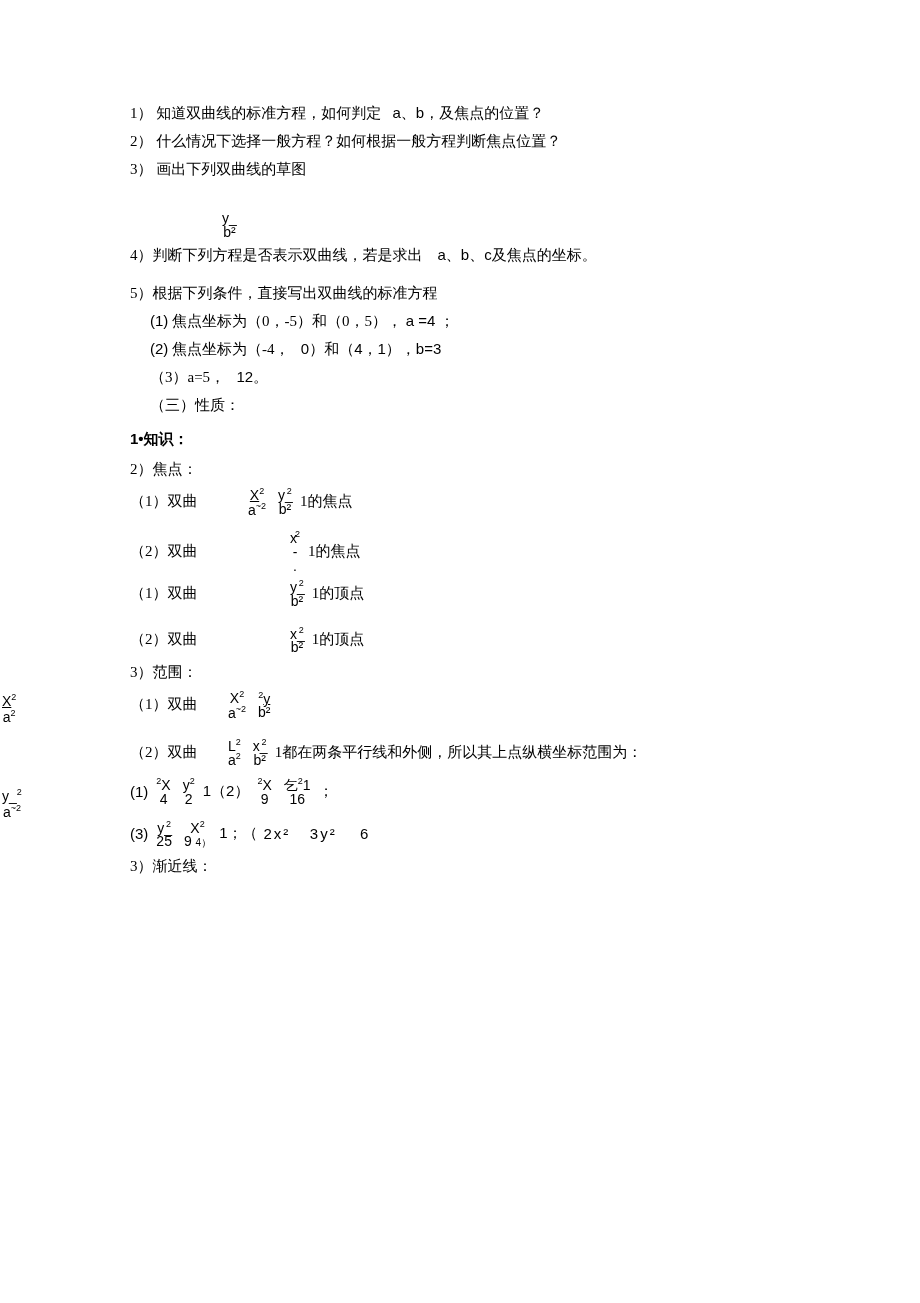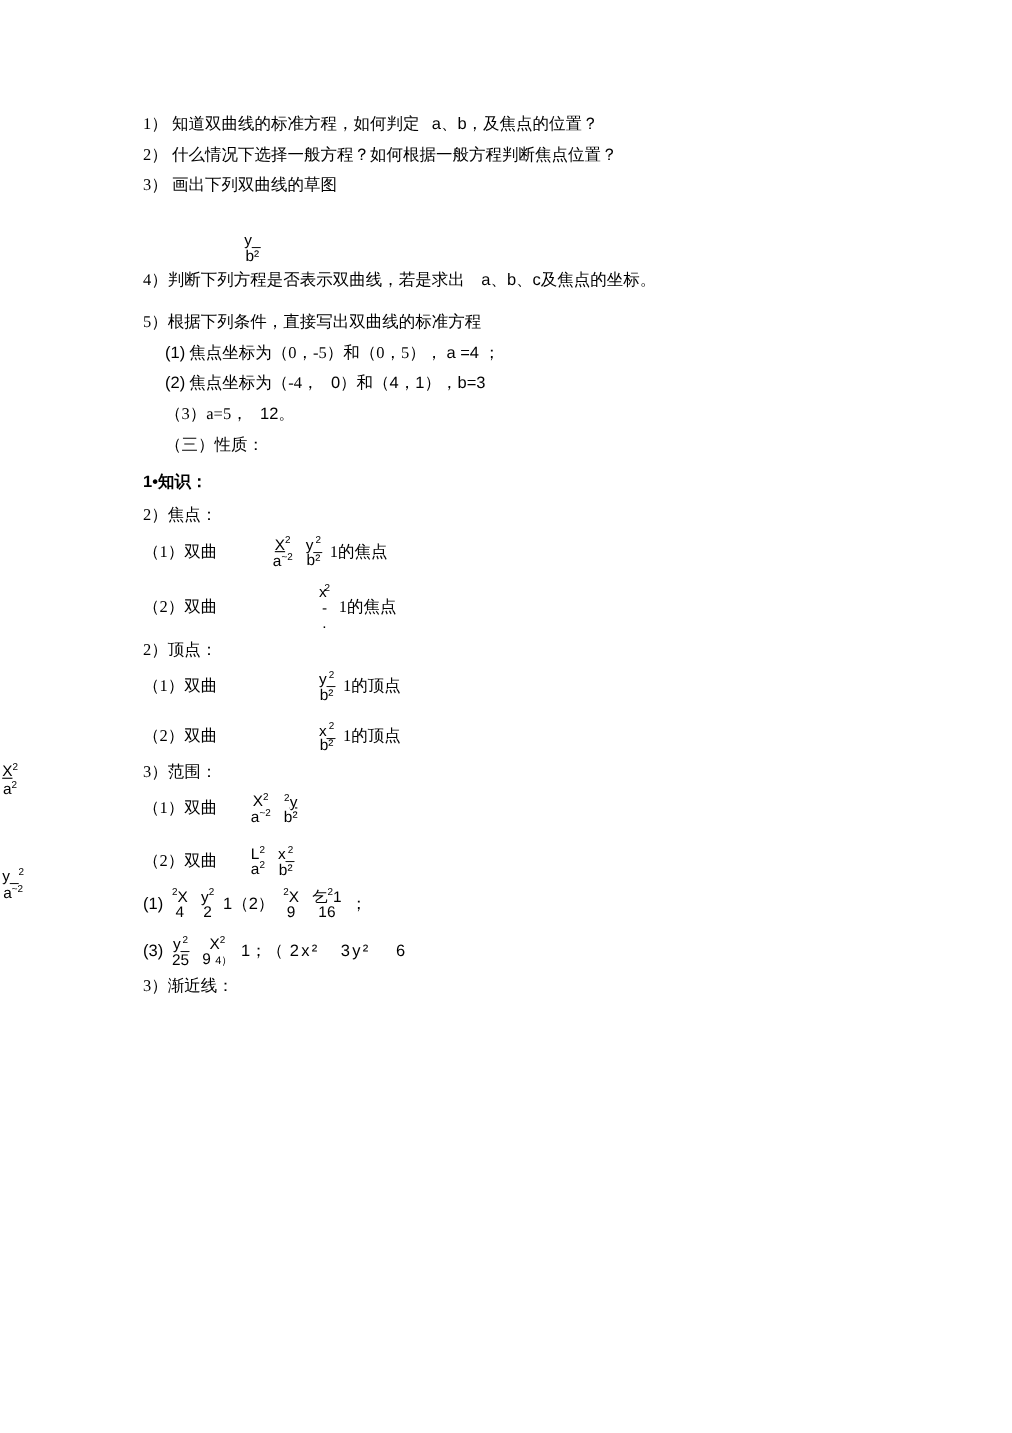--- a/index.html
+++ b/index.html
@@ -137,21 +137,20 @@
     <span class="eq-group">
       <span class="frac-block">
         <span class="top"><span>x</span><span class="sup" style="margin-left:-2px;">2</span></span>
         <span class="bot">-</span>
         <span class="bot">.</span>
       </span>
     </span>
     <span>1的焦点</span>
   </div>
 
-  <div class="line">2）顶点：</div>
 
   <div class="row ml1">
     <span class="label">（1）双曲</span>
     <span style="width:36px;"></span>
     <span class="eq-group">
       <span class="frac-block">
         <span class="top"><span>y_</span><span class="sup" style="margin-left:-6px;">2</span></span>
         <span class="bot">b²</span>
       </span>
     </span>
@@ -191,20 +190,21 @@
     <span class="eq-group">
       <span class="frac-block">
         <span class="top"><span>L</span><span class="sup">2</span></span>
         <span class="bot"><span>a</span><span class="sup">2</span></span>
       </span>
       <span class="frac-block">
         <span class="top"><span>x_</span><span class="sup" style="margin-left:-6px;">2</span></span>
         <span class="bot">b²</span>
       </span>
     </span>
+    <span>1都在两条平行线和外侧，所以其上点纵横坐标范围为：</span>
   </div>
 
   <div class="row" style="margin-top:10px;">
     <span class="sans">(1)</span>
     <span class="eq-group">
       <span class="frac-block">
         <span class="top"><span class="sup">2</span><span>X</span></span>
         <span class="bot">4</span>
       </span>
       <span class="frac-block">

